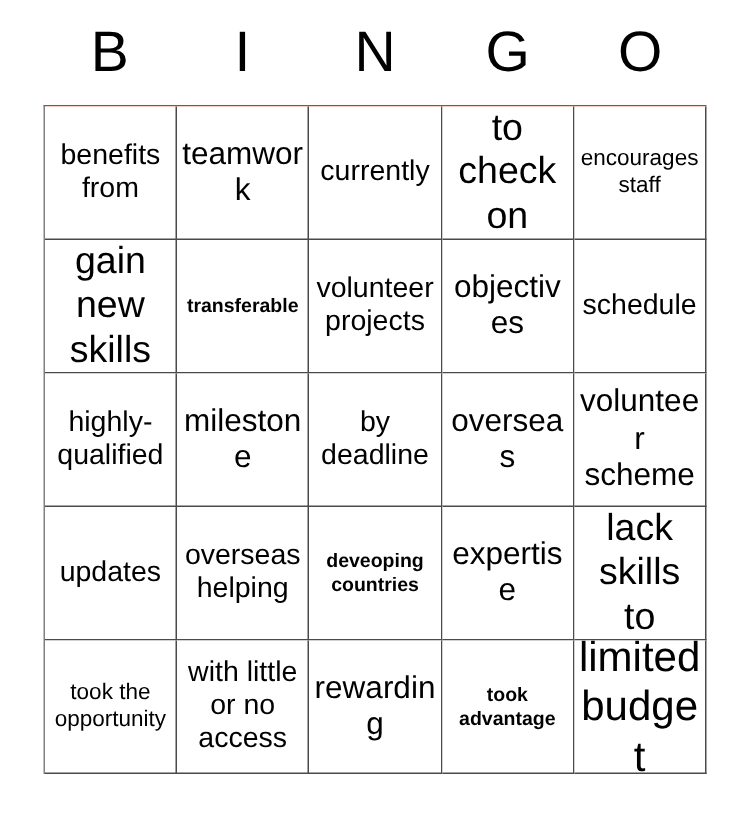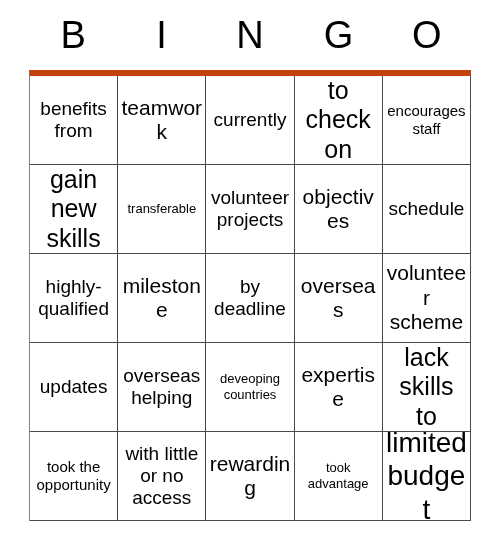--- a/index.html
+++ b/index.html
@@ -29,21 +29,21 @@
     flex: 1 1 0;
     text-align: center;
     font-size: 38px;
     line-height: 38px;
     font-weight: 400;
     color: #000000;
     letter-spacing: 0px;
     user-select: none;
   }
   .grid {
-    border-top: 6px solid #c2410c;
+    border-top: 1px solid #c2410c;
     border-left: 1px solid #808080;
     width: 442px;
     box-sizing: border-box;
   }
   .grid-row {
     display: flex;
     height: 89px;
   }
   .cell {
     flex: 1 1 0;
@@ -61,21 +61,21 @@
   }
   .cell-text {
     display: block;
     width: 100%;
     line-height: 1.14;
     word-wrap: break-word;
     hyphens: none;
   }
   
   .fs-xs  { font-size: 15px; line-height: 1.22; }
-  .fs-s   { font-size: 13px;   line-height: 1.2;  }
+  .fs-s   { font-size: 13px;   line-height: 1.2; font-weight: bold;  }
   .fs-m   { font-size: 21px; line-height: 1.16; }
   .fs-l   { font-size: 19px;   line-height: 1.16; }
   .fs-xl  { font-size: 25px;   line-height: 1.18; }
   .fs-xxl { font-size: 28px;   line-height: 1.2;  }
 </style>
 </head>
 <body>
 
 <div class="card">
 

